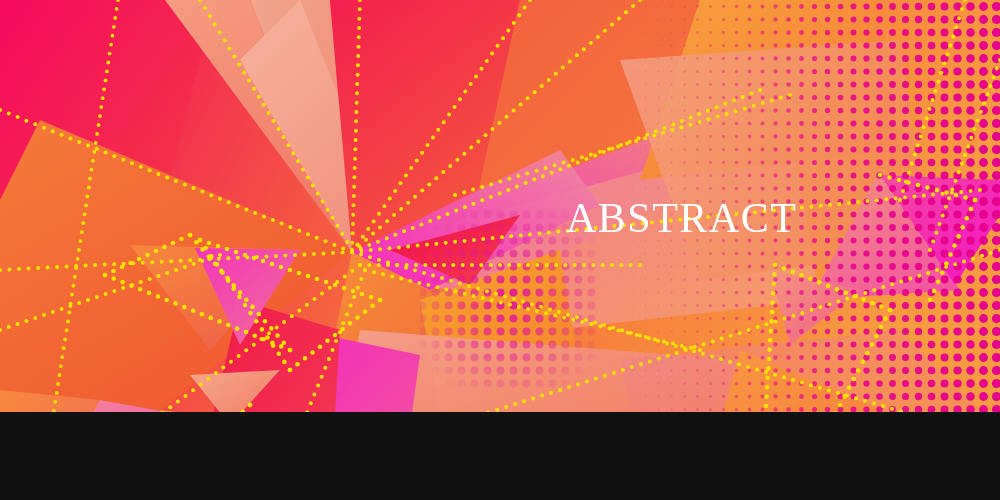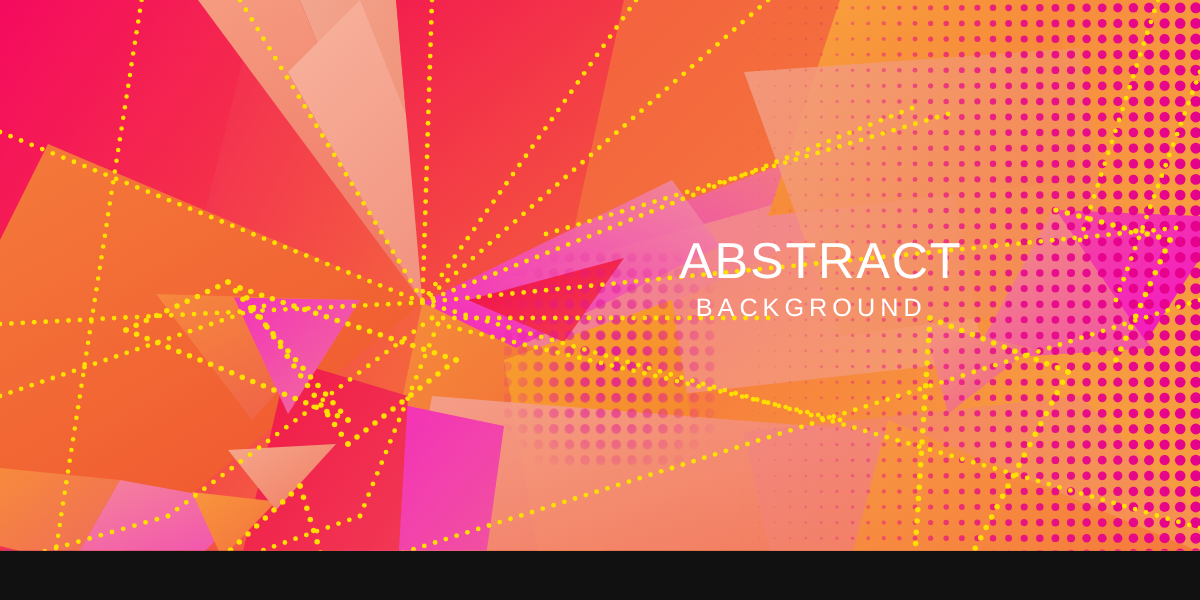--- a/index.html
+++ b/index.html
@@ -1,21 +1,21 @@
 <!DOCTYPE html>
 <html><head>
 <meta charset="utf-8">
 <title>Abstract Background</title>
 <style>
   html,body{margin:0;padding:0;background:#111;}
   #stage{
     position:relative;
-    width:1000px;height:459px;
+    width:1000px;height:412px;
     overflow:hidden;
-    font-family:Liberation Sans, sans-serif;
+    font-family:Liberation Serif, serif;
     background:#f5603c;
   }
   #stage svg.layer{
     position:absolute;left:0;top:0;width:1000px;height:500px;
     display:block;
   }
   #title-block{
     position:absolute;
     left:566px;top:196px;
     width:220px;
@@ -2517,16 +2517,15 @@
           <circle cx="193.6" cy="264.0" r="2" fill="#ffe100"></circle>
           <circle cx="202.4" cy="261.0" r="2" fill="#ffe100"></circle>
           <circle cx="211.2" cy="258.0" r="2" fill="#ffe100"></circle>
           <circle cx="220.0" cy="255.0" r="2" fill="#ffe100"></circle>
         </g>
       </g>
   </svg>
 
   <div id="title-block">
     <span id="title-main">ABSTRACT</span>
-    <span id="title-sub">BACKGROUND</span>
   </div>
 
 </div>
 
 </body></html>

